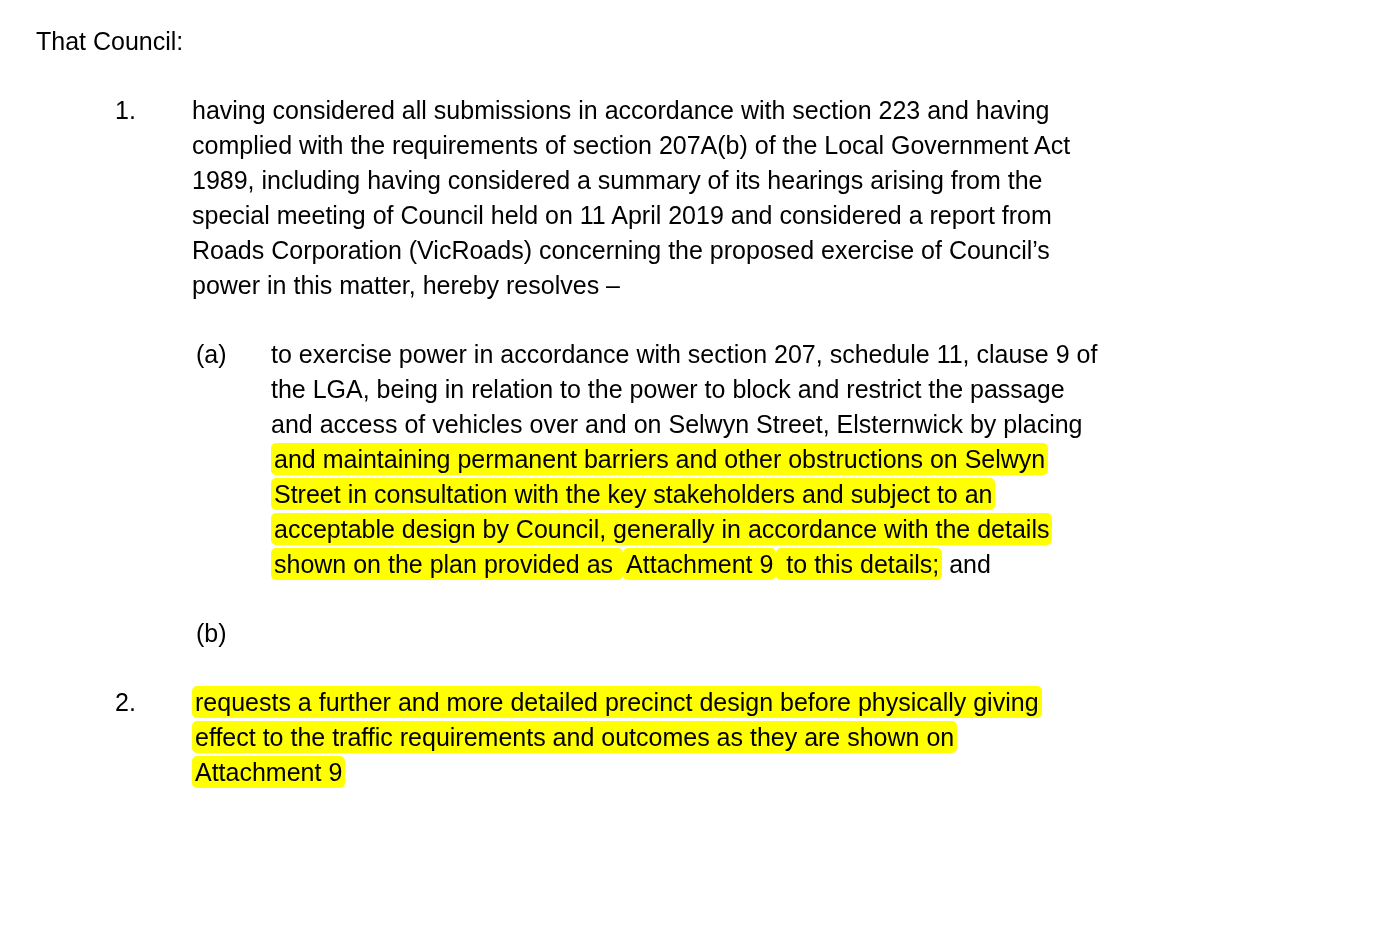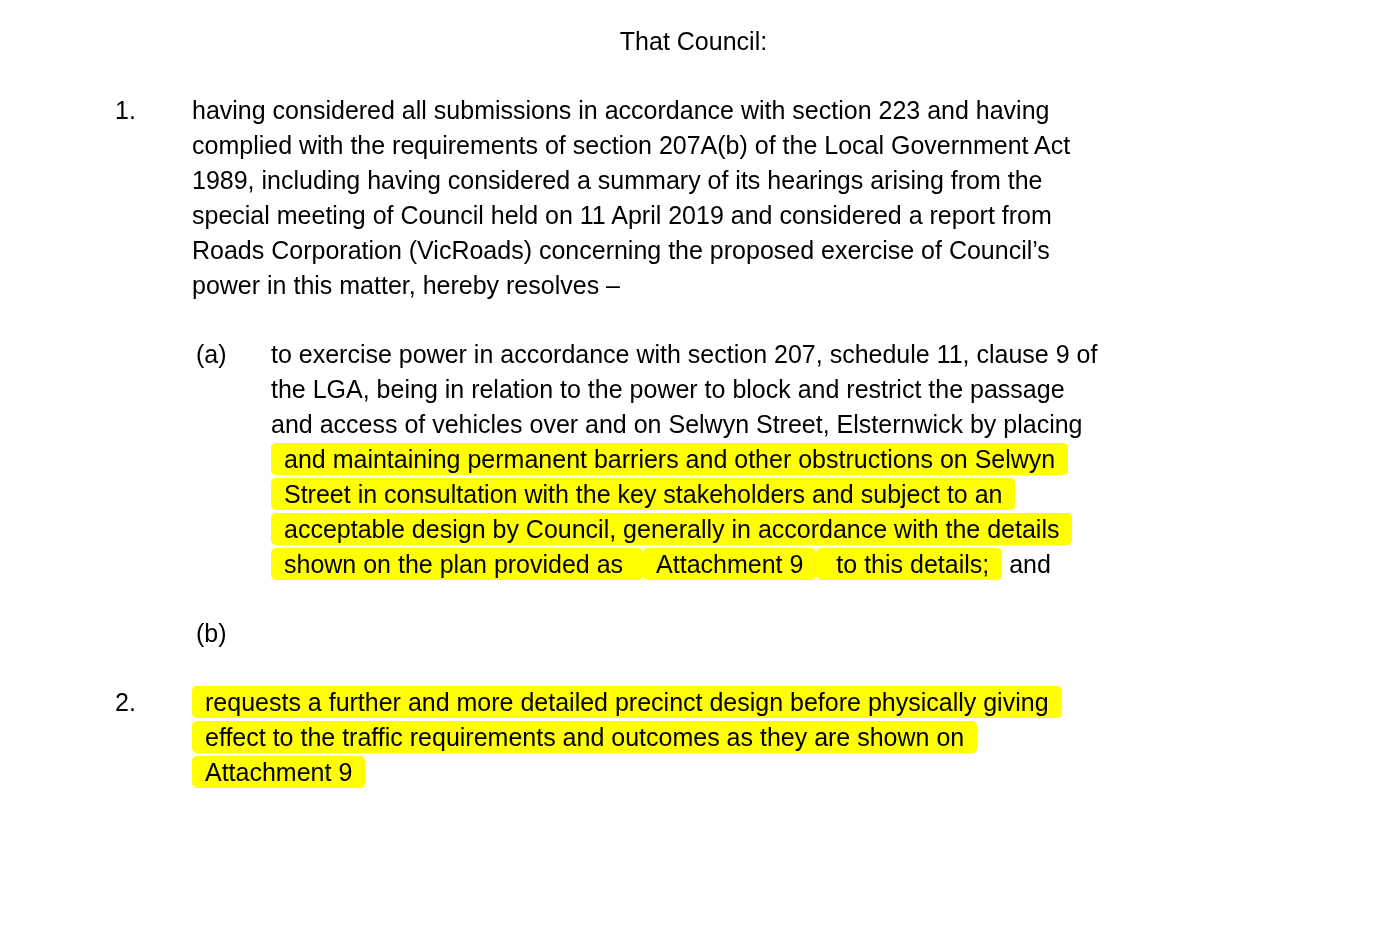--- a/index.html
+++ b/index.html
@@ -15,30 +15,30 @@
     overflow: hidden;
   }
   .page { padding: 24px 36px 0 36px; }
   .heading {
     font-weight: bold;
     font-size: 28px;
     line-height: 35px;
     margin: 0 0 34px 0;
     white-space: pre;
   }
-  .intro { margin: 0 0 34px 0; white-space: pre; text-align: center; }
+  .intro { margin: 0 0 34px 0; white-space: pre; }
   .item { display: flex; margin: 0 0 34px 0; }
   .item:last-child { margin-bottom: 0; }
   .item > .num { flex: none; width: 77px; margin-left: 79px; }
   .sub { display: flex; margin: 0 0 34px 0; }
   .sub > .label { flex: none; width: 75px; margin-left: 160px; }
   .body { flex: none; white-space: pre; }
   .hl {
     background: #ffff00;
-    padding: 2px 13px;
+    padding: 2px 3px;
     border-radius: 5px;
     -webkit-box-decoration-break: clone;
     box-decoration-break: clone;
   }
   .b { font-weight: normal; }
 </style>
 </head>
 <body>
 
 <div class="page">

